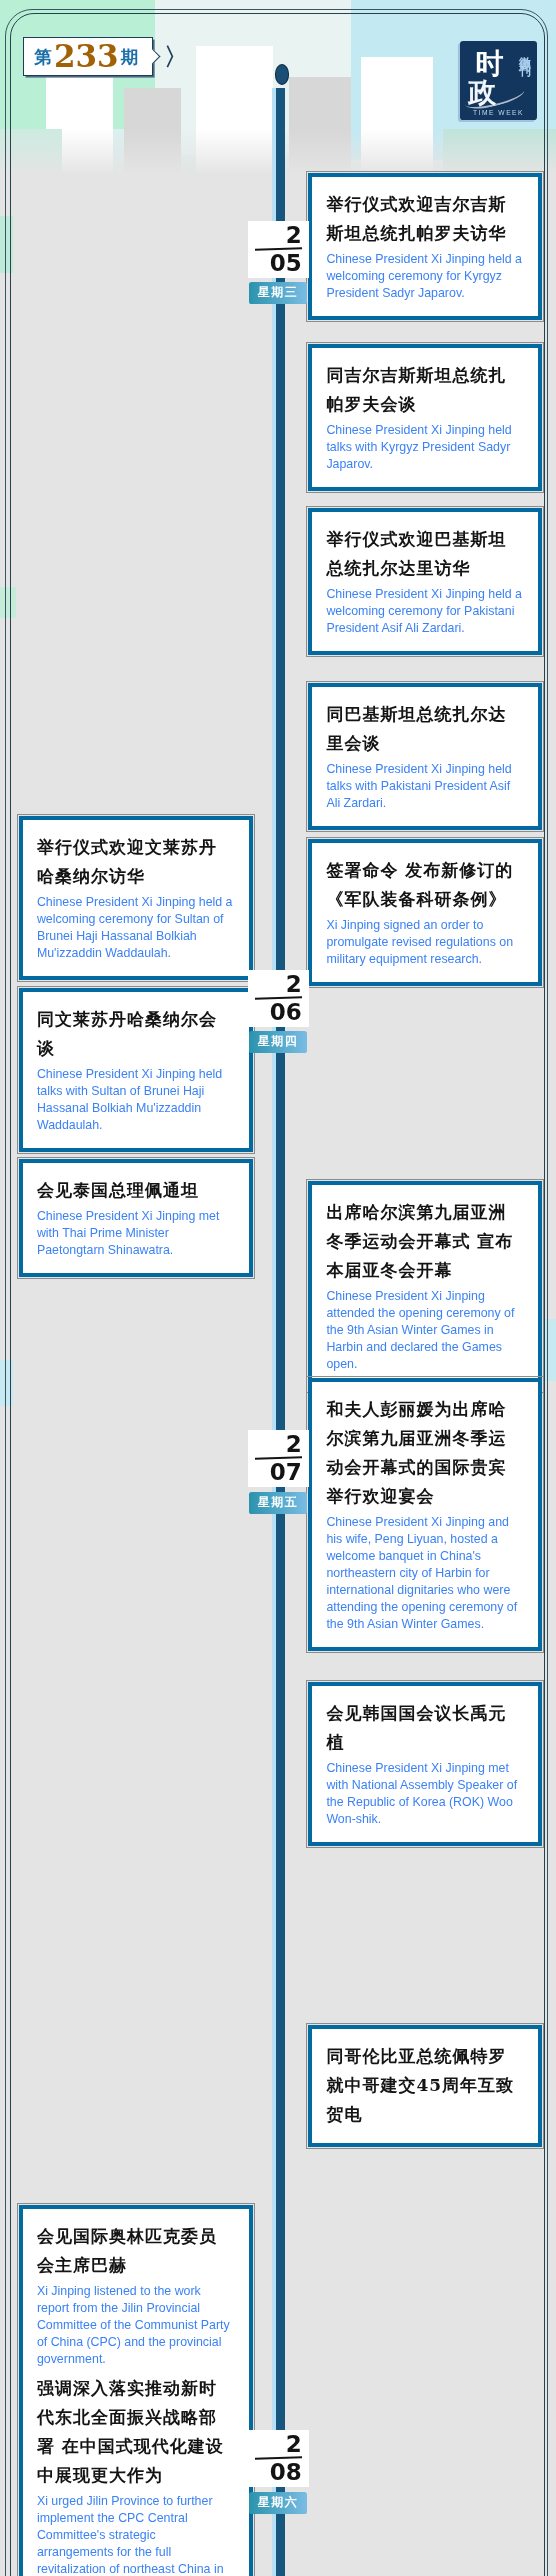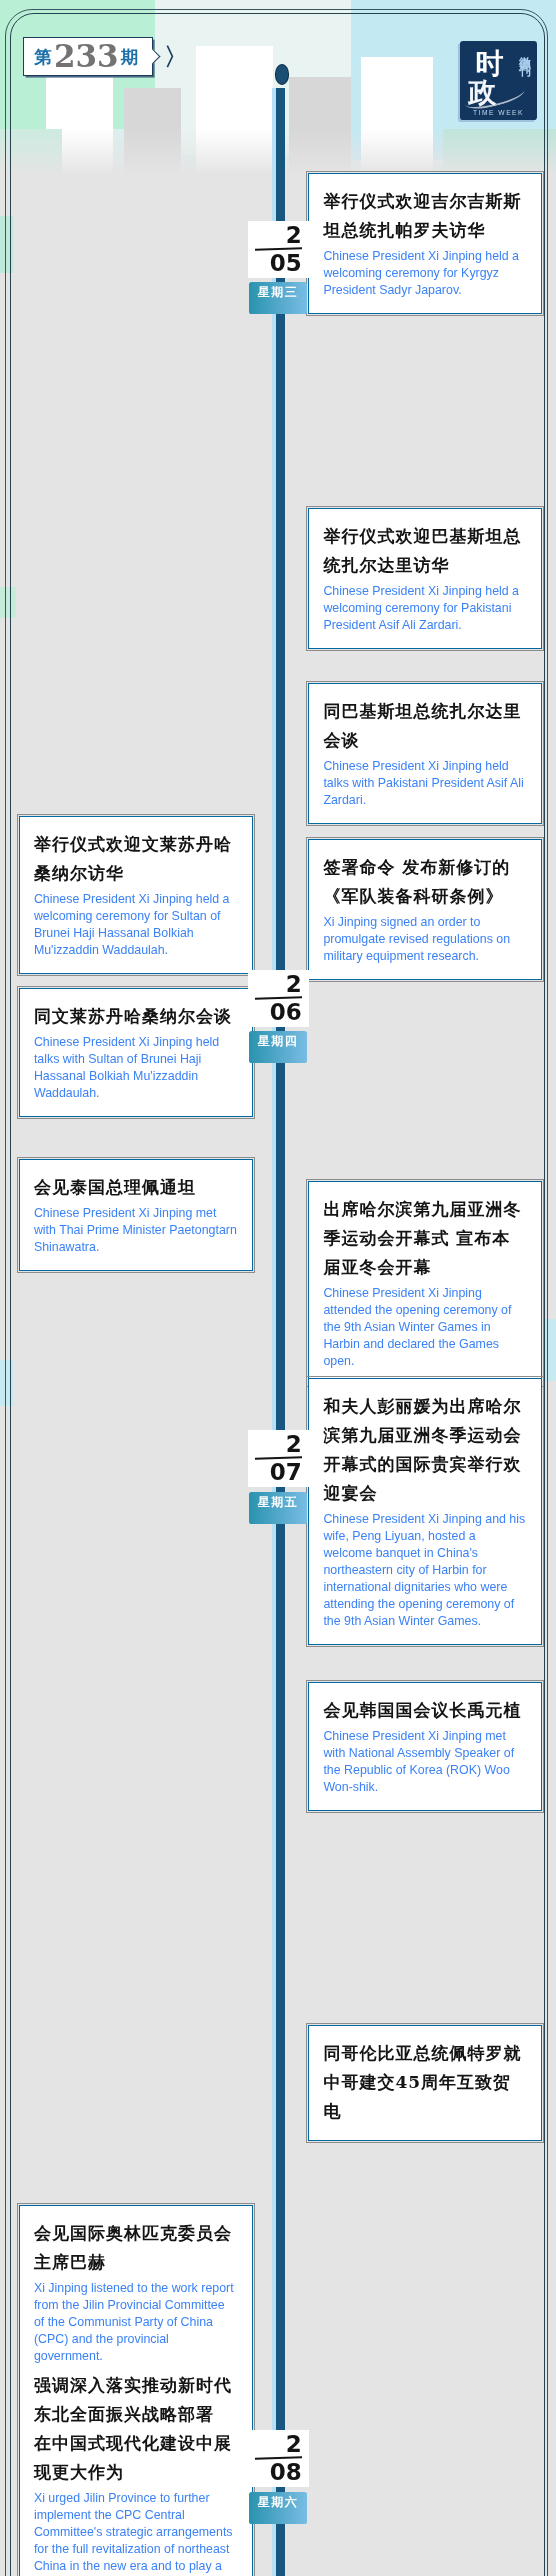--- a/index.html
+++ b/index.html
@@ -18,21 +18,21 @@
                  border:0.5px solid #3a5561;border-radius:27px;}
   
   .issue-badge{position:absolute;left:23px;top:37px;height:37px;z-index:6;background:#fff;
                border:1.5px solid #1d3c5c;display:flex;align-items:center;padding:0 13.4px 0 10.3px;
                box-shadow:2.1px 2.1px 0 -0.5px #4d6b85;}
   .issue-badge::after{content:'';position:absolute;right:-7.2px;top:50%;width:10.3px;height:10.3px;
                margin-top:-5.2px;background:#fff;border-top:1.5px solid #1d3c5c;border-right:1.5px solid #1d3c5c;
                transform:rotate(45deg);}
   .issue-badge .small{font-size:17.5px;font-weight:700;color:#1a6fa8;
                font-family:"DejaVu Serif","Liberation Serif",serif;}
-  .issue-badge .big{font-size:31px;font-weight:700;color:#737373;margin:0 2.1px;line-height:31px;
+  .issue-badge .big{font-size:31px;font-weight:700;color:#a16207;margin:0 2.1px;line-height:31px;
                font-family:"DejaVu Serif","Liberation Serif",serif;}
   .chevron{position:absolute;left:164px;top:41px;font-size:24px;font-weight:700;color:#1d3c5c;z-index:6;}
   
   .brand{position:absolute;left:460px;top:41px;width:77px;height:79px;background:#12365e;
          border-radius:3.1px;z-index:6;overflow:hidden;box-shadow:-2.1px 2.1px 0 #9fc3dd;}
   .brand .t1{position:absolute;left:15.5px;top:4.1px;font-size:28px;font-weight:700;color:#fff;
          font-family:"DejaVu Serif","Liberation Serif",serif;}
   .brand .t2{position:absolute;left:8.2px;top:33px;font-size:28px;font-weight:700;color:#f2f6fb;
          font-family:"DejaVu Serif","Liberation Serif",serif;}
   .brand .v{position:absolute;right:4.1px;top:6.2px;writing-mode:vertical-rl;font-size:12px;
@@ -45,25 +45,25 @@
   .tline{position:absolute;left:272px;top:88px;width:13.4px;height:3024px;z-index:2;
          background:linear-gradient(90deg,#b7e0f4 0 4.1px,#17577f 4.1px);}
   .tdot{position:absolute;left:275px;top:64px;width:12.4px;height:18.5px;border-radius:50%;
         background:#1b4e75;border:1px solid #0e2c44;z-index:2;}
   
   .date-box{position:absolute;left:248px;width:61px;background:#fff;z-index:4;
             padding:2.1px 7.2px 3.1px;box-sizing:border-box;text-align:right;}
   .date-box .num,.date-box .den{font-size:23px;line-height:24px;font-weight:700;color:#141414;
             font-family:"DejaVu Sans","Liberation Sans",sans-serif;}
   .date-box .rule{height:2.1px;background:#141414;margin:1px 0;transform:skewY(-2deg);}
-  .weekday{position:absolute;left:249px;width:58px;height:32px;border-radius:2.6px;z-index:4;
+  .weekday{position:absolute;left:249px;width:58px;height:22px;border-radius:2.6px;z-index:4;
            background:linear-gradient(90deg,#2a93ae,#79bce4);color:#fff;text-align:center;
            font-size:12px;line-height:20.6px;font-weight:700;letter-spacing:1.5px;}
   
-  .card{position:absolute;width:234px;background:#fff;border:1px solid #0369a1;outline:0.5px solid #8c8c8c;
+  .card{position:absolute;width:234px;background:#fff;border:4px solid #0369a1;outline:0.5px solid #8c8c8c;
         outline-offset:1.5px;padding:13.4px 14.4px;box-sizing:border-box;z-index:3;}
   .card.left{left:18.5px;}
   .card.right{left:308px;}
   .zh{font-family:"DejaVu Serif","Liberation Serif",serif;font-weight:700;font-size:17px;
       line-height:29px;letter-spacing:1px;color:#141414;}
   .en{font-size:12.4px;line-height:17px;color:#3b82f6;margin-top:3.1px;}
   .card section + section{margin-top:5.2px;}
 </style>
 </head>
 <body>
@@ -135,20 +135,26 @@
     <div class="den">08</div>
   </div>
   <div class="weekday" style="top:2492px">星期六</div>
 
   <div class="card right" style="top:173px">
     <section>
       <div class="zh">举行仪式欢迎吉尔吉斯斯坦总统扎帕罗夫访华</div>
       <div class="en">Chinese President Xi Jinping held a welcoming ceremony for Kyrgyz President Sadyr Japarov.</div>
     </section>
   </div>
+  <div class="card right" style="top:344px">
+    <section>
+      <div class="zh">同吉尔吉斯斯坦总统扎帕罗夫会谈</div>
+      <div class="en">Chinese President Xi Jinping held talks with Kyrgyz President Sadyr Japarov.</div>
+    </section>
+  </div>
   <div class="card right" style="top:508px">
     <section>
       <div class="zh">举行仪式欢迎巴基斯坦总统扎尔达里访华</div>
       <div class="en">Chinese President Xi Jinping held a welcoming ceremony for Pakistani President Asif Ali Zardari.</div>
     </section>
   </div>
   <div class="card right" style="top:683px">
     <section>
       <div class="zh">同巴基斯坦总统扎尔达里会谈</div>
       <div class="en">Chinese President Xi Jinping held talks with Pakistani President Asif Ali Zardari.</div>

